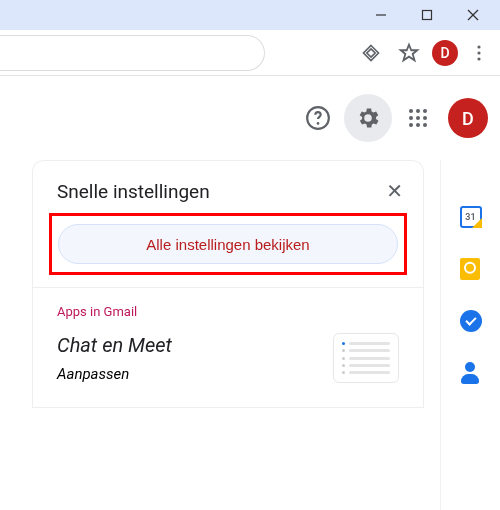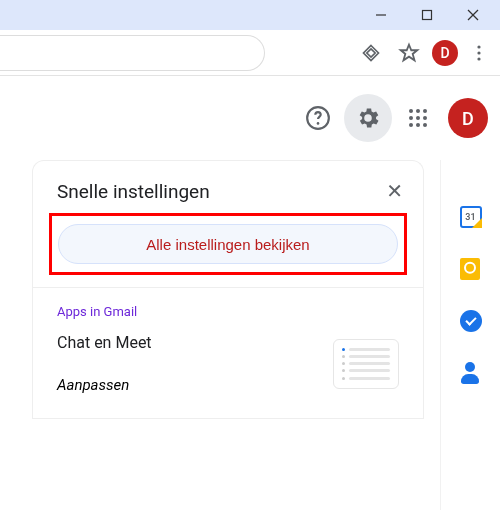--- a/index.html
+++ b/index.html
@@ -74,23 +74,23 @@
   }
   .all-settings-btn {
     width: 100%; height: 40px; border-radius: 20px;
     border: 1px solid #d6e2fb; background: #f3f7fd;
     color: #b91c1c; font-size: 15px; font-weight: 500;
     display: flex; align-items: center; justify-content: center;
     cursor: pointer;
   }
   .section-divider { border-top: 1px solid #eee; margin: 8px 0 0 0; }
   .section { padding: 16px 24px; }
-  .section-label { font-size: 13px; color: #6d28d9; margin-bottom: 14px; }
+  .section-label { font-size: 13px; color: #be185d; margin-bottom: 14px; }
   .section-row { display: flex; align-items: center; justify-content: space-between; }
-  .section-text { font-size: 16px; color: #202124; margin-bottom: 24px; }
+  .section-text { font-size: 20px; color: #202124; margin-bottom: 8px; font-style: italic; }
   .link { color: #000000; font-size: 15px; cursor: pointer; font-style: italic; }
   .density-thumb {
     width: 66px; height: 50px; border: 1px solid #e6e6e6; border-radius: 6px;
     padding: 8px; display: flex; gap: 4px;
   }
   .thumb-dots { display: flex; flex-direction: column; justify-content: space-between; }
   .dot { width: 3px; height: 3px; border-radius: 50%; background: #ccc; }
   .dot.blue { background: #1a73e8; }
   .thumb-lines { flex: 1; display: flex; flex-direction: column; justify-content: space-between; }
   .line { height: 3px; background: #e4e4e4; border-radius: 2px; }

